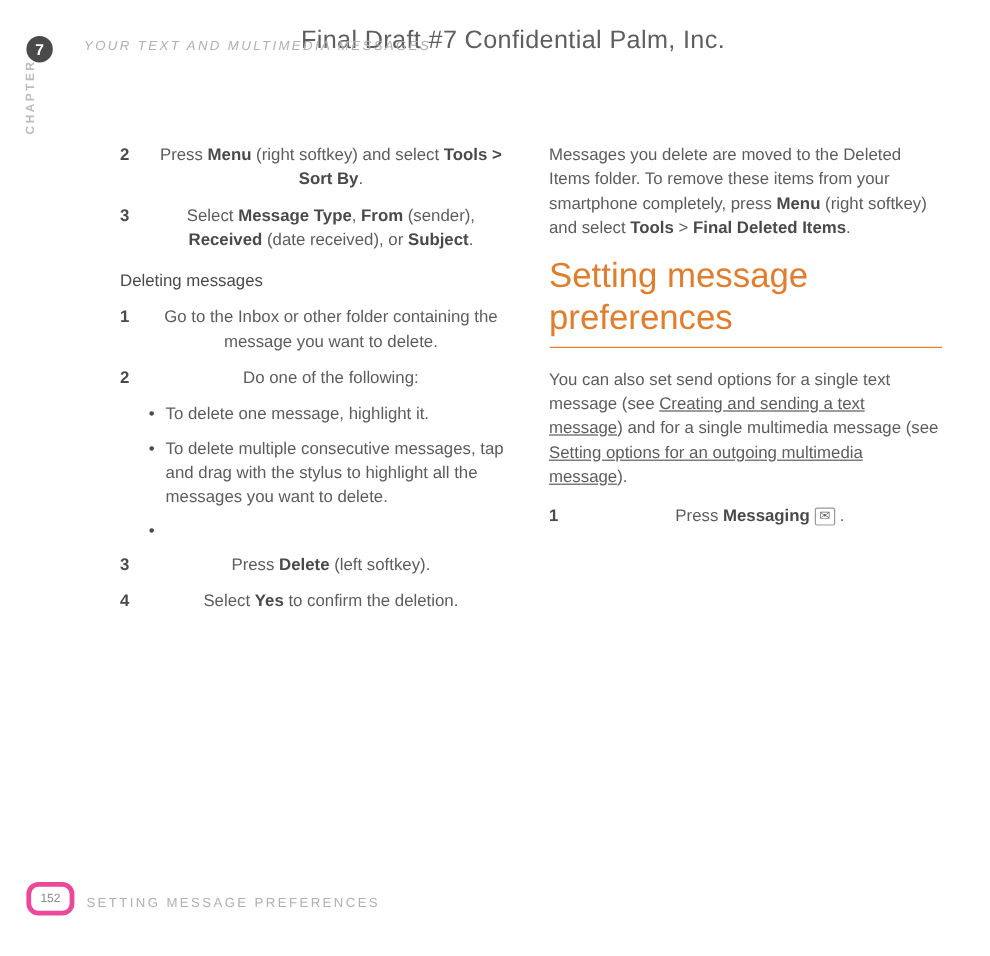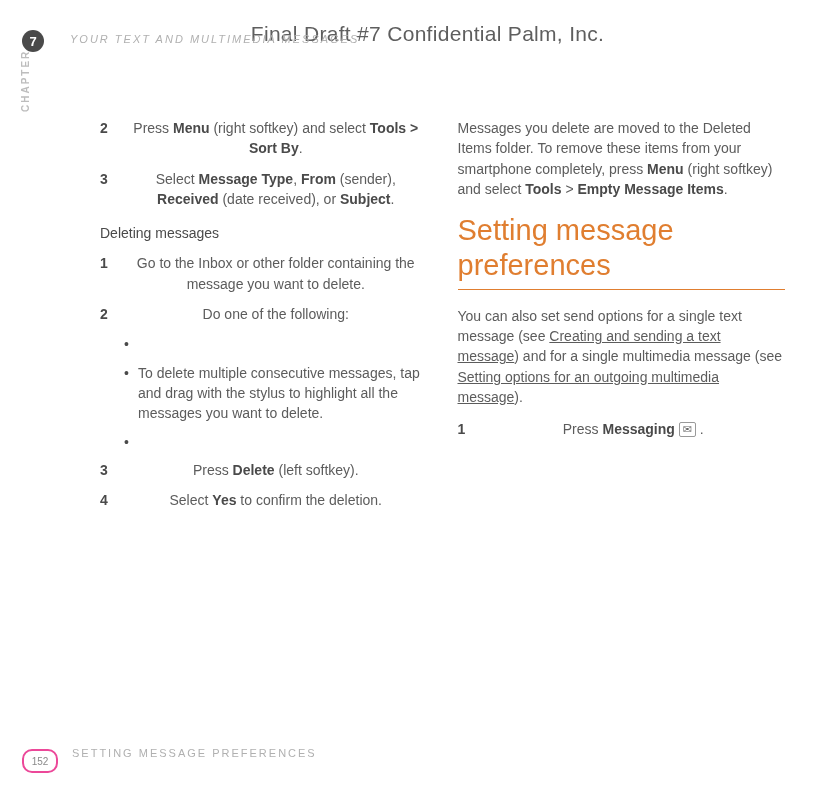--- a/index.html
+++ b/index.html
@@ -127,24 +127,24 @@
     border-radius: 2px;
     padding: 1px 3px;
     font-size: 11px;
     line-height: 1;
     vertical-align: 1px;
     color: #666;
   }
   .footer-badge {
     position: absolute;
     left: 22px;
-    bottom: 24px;
+    bottom: 34px;
     width: 32px;
     height: 20px;
-    border: 2px solid #ec4899;
+    border: 4px solid #ec4899;
     border-radius: 10px;
     color: #8a8a8a;
     font-size: 10px;
     display: flex;
     align-items: center;
     justify-content: center;
   }
   .footer-text {
     position: absolute;
     left: 72px;
@@ -190,20 +190,21 @@
         <div class="step-body">Go to the Inbox or other folder containing the message you want to delete.</div>
       </div>
 
       <div class="step-row">
         <div class="step-num">2</div>
         <div class="step-body">Do one of the following:</div>
       </div>
 
       <div class="bullet-row">
         <div class="bullet-dot">•</div>
+        <div>To delete one message, highlight it.</div>
       </div>
 
 
       <div class="bullet-row">
         <div class="bullet-dot">•</div>
         <div>To delete multiple consecutive messages, tap and drag with the stylus to highlight all the messages you want to delete.</div>
       </div>
 
       <div class="bullet-row">
         <div class="bullet-dot">•</div>
@@ -221,21 +222,21 @@
         <div class="step-body">
           <span>Select </span><strong>Yes</strong><span> to confirm the deletion.</span>
         </div>
       </div>
 
     </div>
 
     <div class="col">
 
       <p class="para">
-        <span>Messages you delete are moved to the Deleted Items folder. To remove these items from your smartphone completely, press </span><strong>Menu</strong><span> (right softkey) and select </span><strong>Tools</strong><span> &gt; </span><strong>Empty Message Items</strong><span>.</span>
+        <span>Messages you delete are moved to the Deleted Items folder. To remove these items from your smartphone completely, press </span><strong>Menu</strong><span> (right softkey) and select </span><strong>Tools</strong><span> &gt; </span><strong>Final Deleted Items</strong><span>.</span>
       </p>
 
       <div class="section-title">Setting message preferences</div>
       <hr class="title-rule">
 
 
       <p class="para">
         <span>You can also set send options for a single text message (see </span><span class="link">Creating and sending a text message</span><span>) and for a single multimedia message (see </span><span class="link">Setting options for an outgoing multimedia message</span><span>).</span>
       </p>
 

